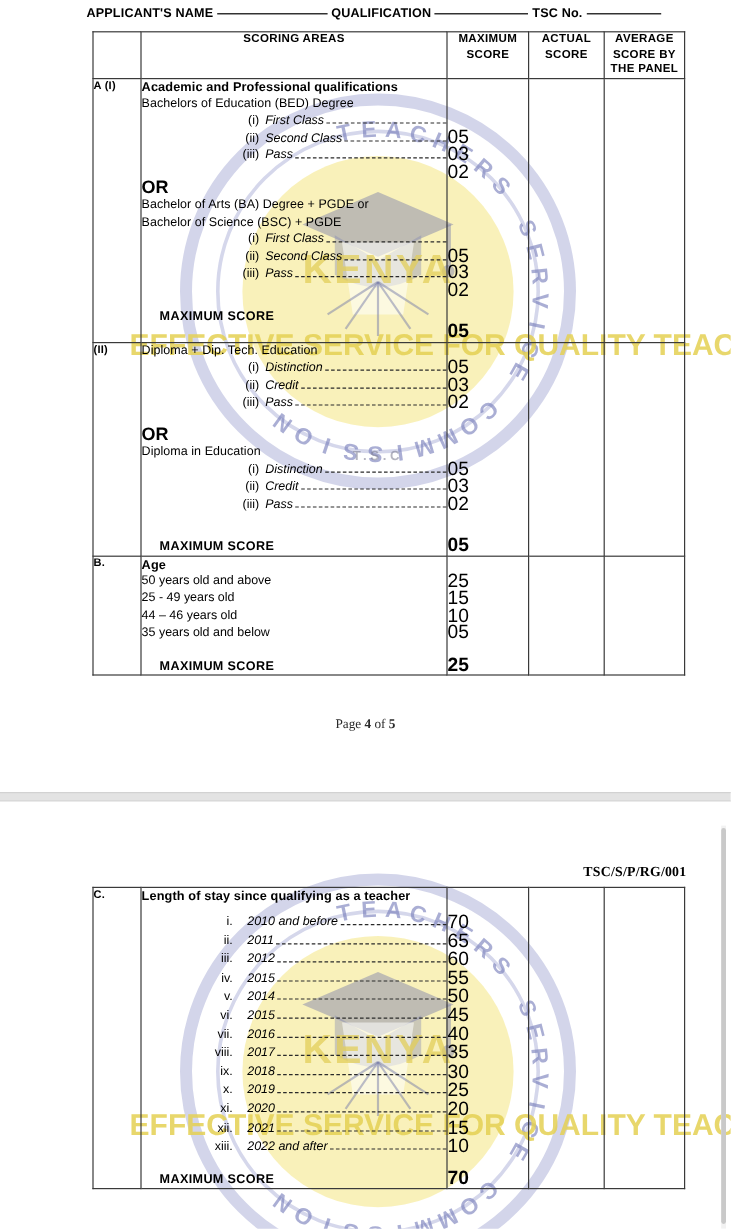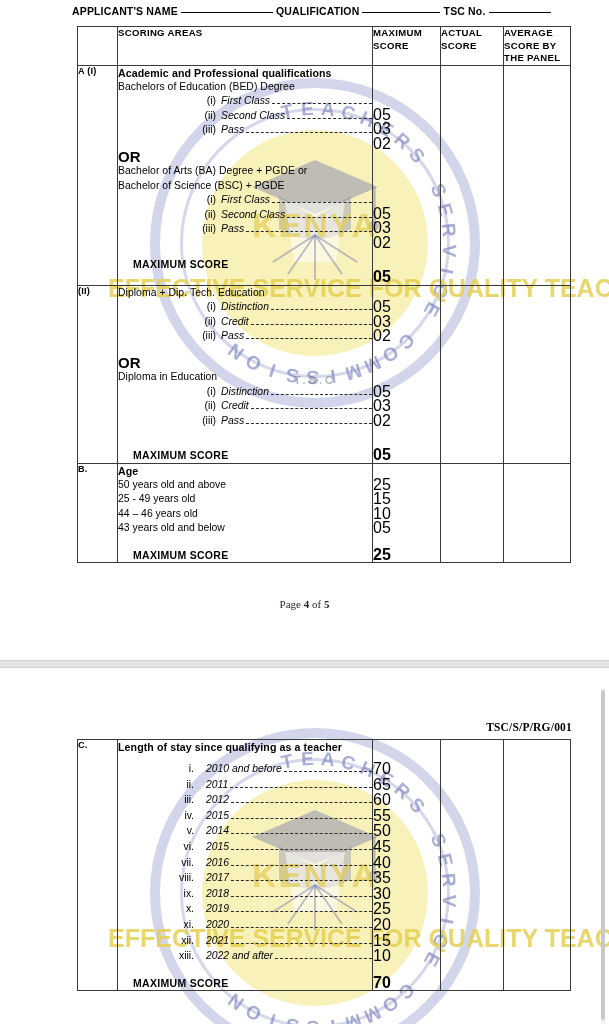--- a/index.html
+++ b/index.html
@@ -182,21 +182,21 @@
     padding: 0;
     background: transparent;
   }
   .col-code  { width: 40px; }
   .col-area  { width: 255px; }
   .col-max   { width: 68px; }
   .col-act   { width: 63px; }
   .col-avg   { width: 67px; }
 
   th.hdr {
-    text-align: left;
+    text-align: center;
     font-size: 9.6px;
     font-weight: bold;
     letter-spacing: 0.3px;
     line-height: 12.5px;
     padding: 6px 0 6px 5px;
     vertical-align: top;
   }
   td.code-cell {
     font-size: 9.2px;
     font-weight: bold;
@@ -519,21 +519,21 @@
         <td></td>
       </tr>
 
       <tr>
         <td class="code-cell">B.</td>
         <td class="area-cell">
           <div class="bold-head">Age</div>
           <div class="num-plain">50 years old and above</div>
           <div class="num-plain">25 - 49 years old</div>
           <div class="num-plain">44 – 46 years old</div>
-          <div class="num-plain">43 years old and below</div>
+          <div class="num-plain">35 years old and below</div>
           <div class="spacer-md"></div>
           <div class="max-row">MAXIMUM SCORE</div>
         </td>
         <td class="num-cell">
           <div style="height:14px"></div>
           <div class="num-row">25</div>
           <div class="num-row">15</div>
           <div class="num-row">10</div>
           <div class="num-row">05</div>
           <div class="spacer-md"></div>

